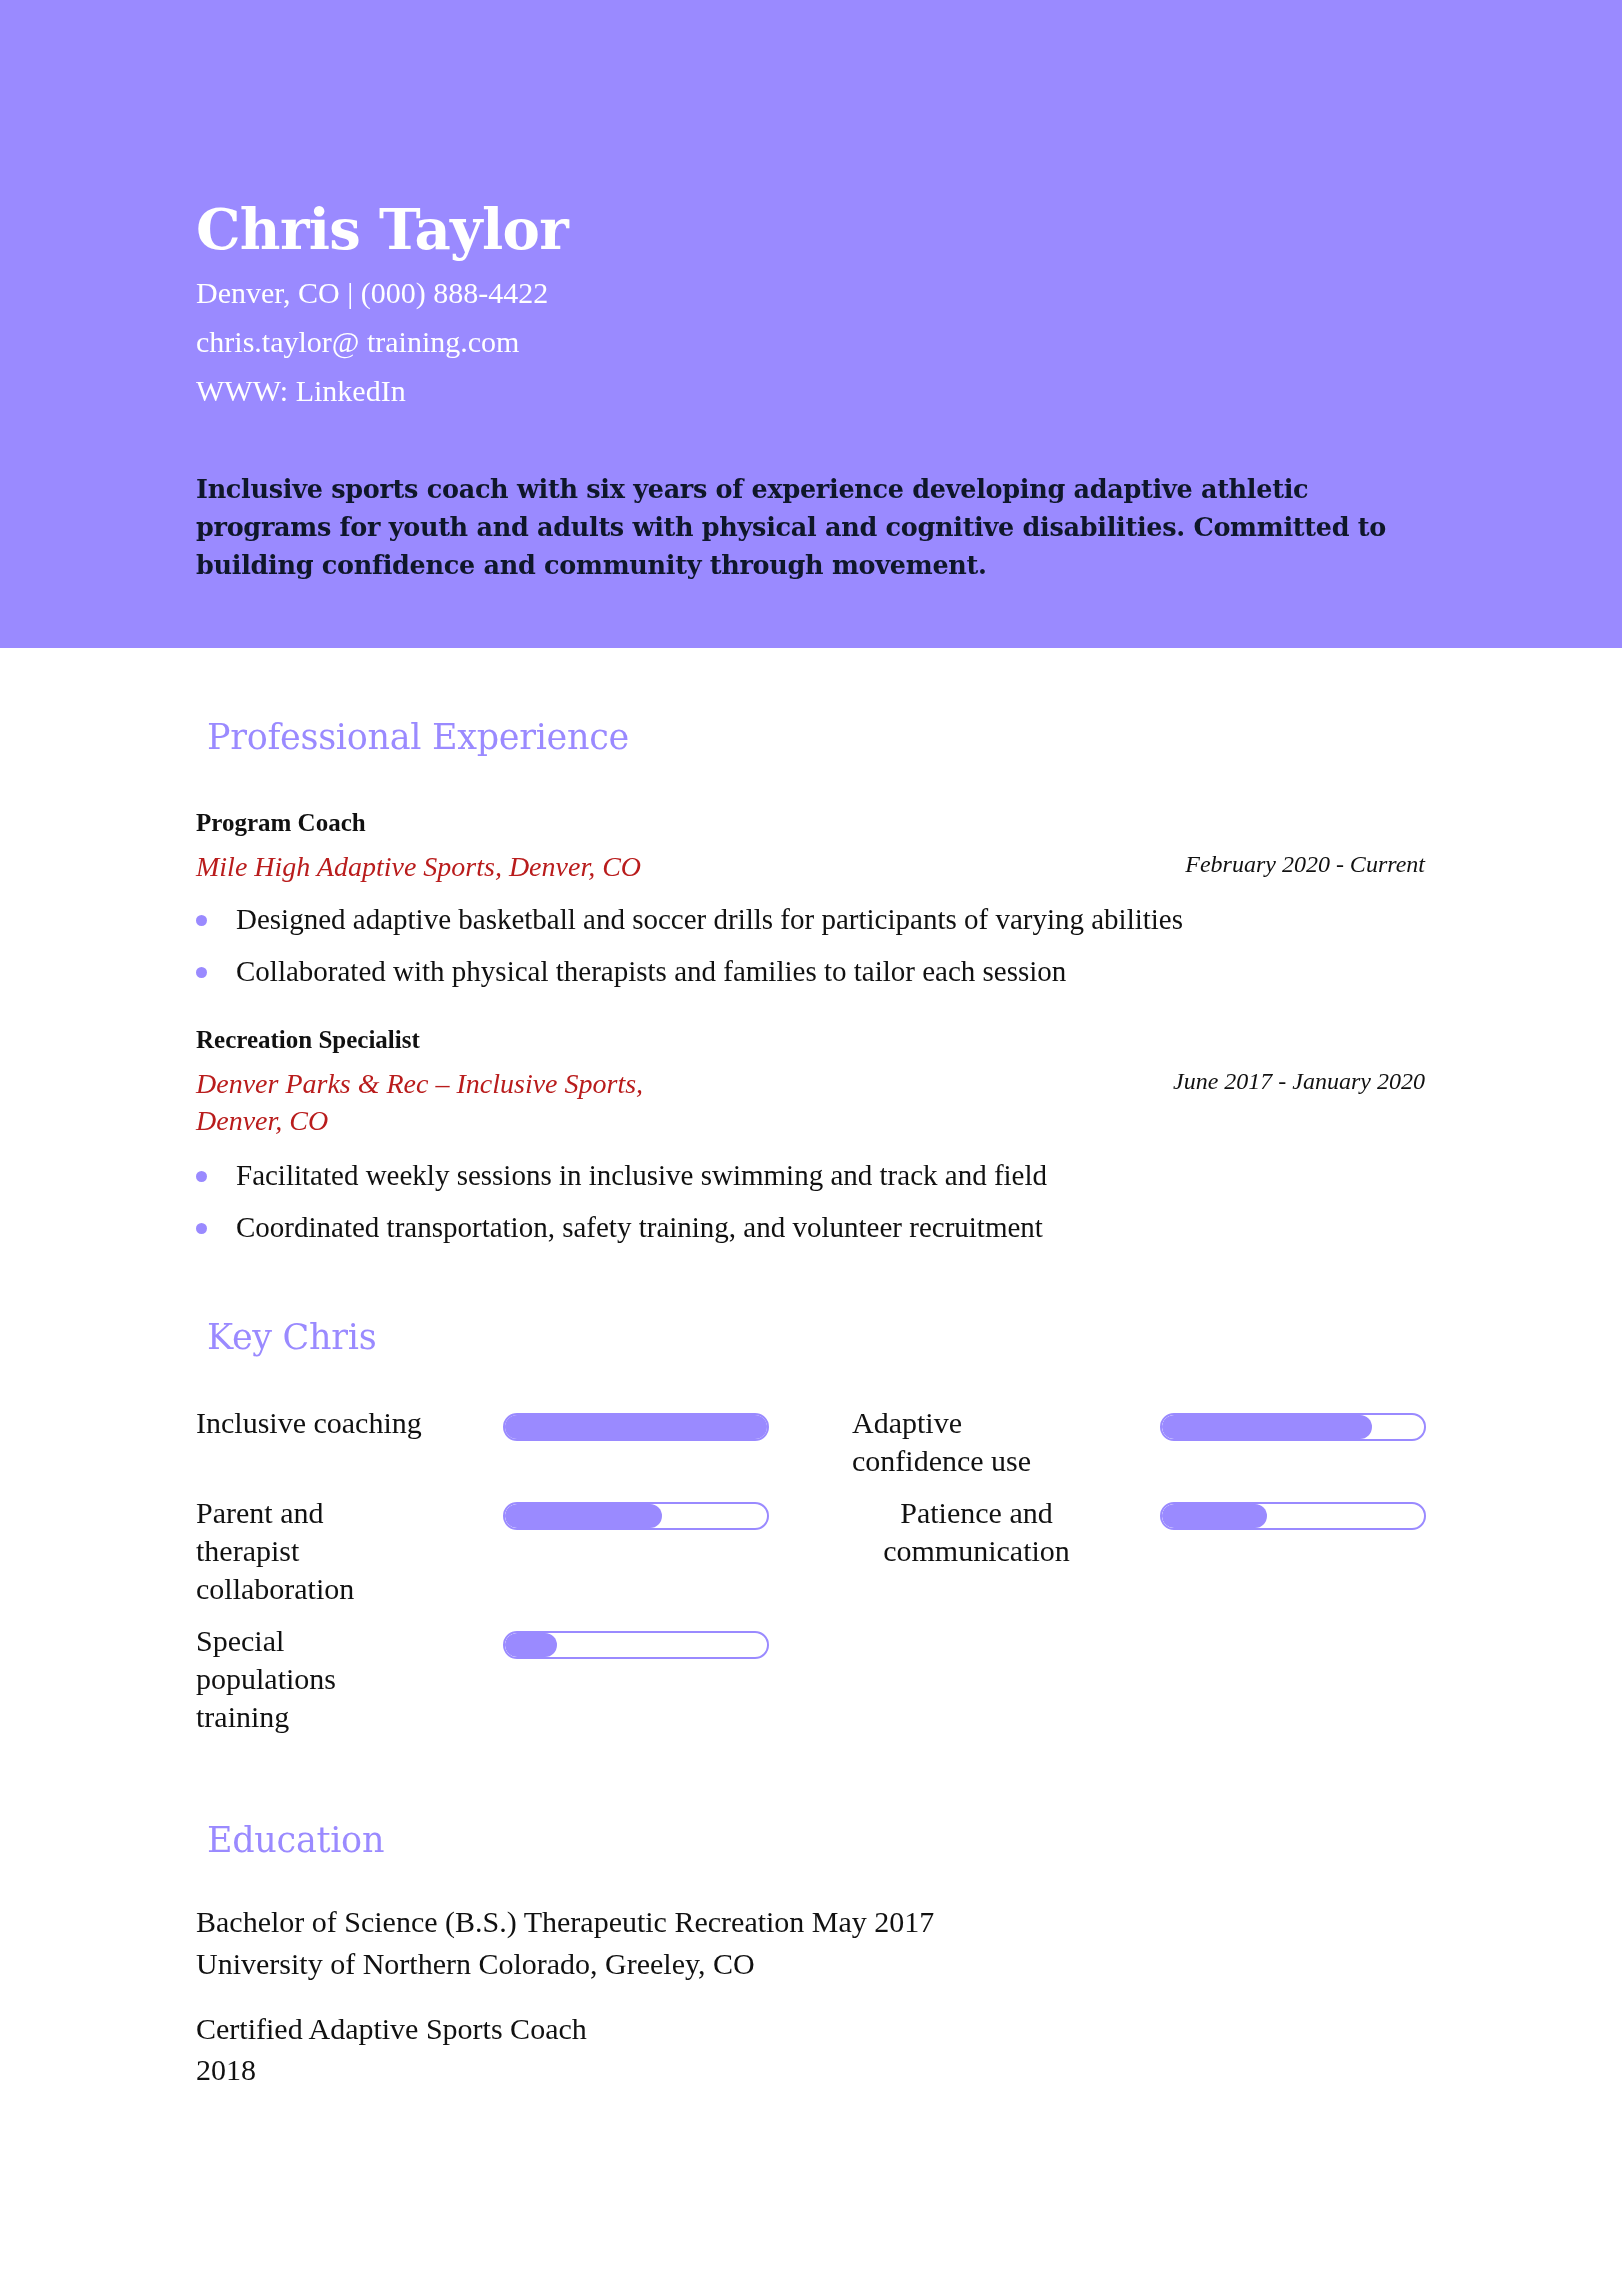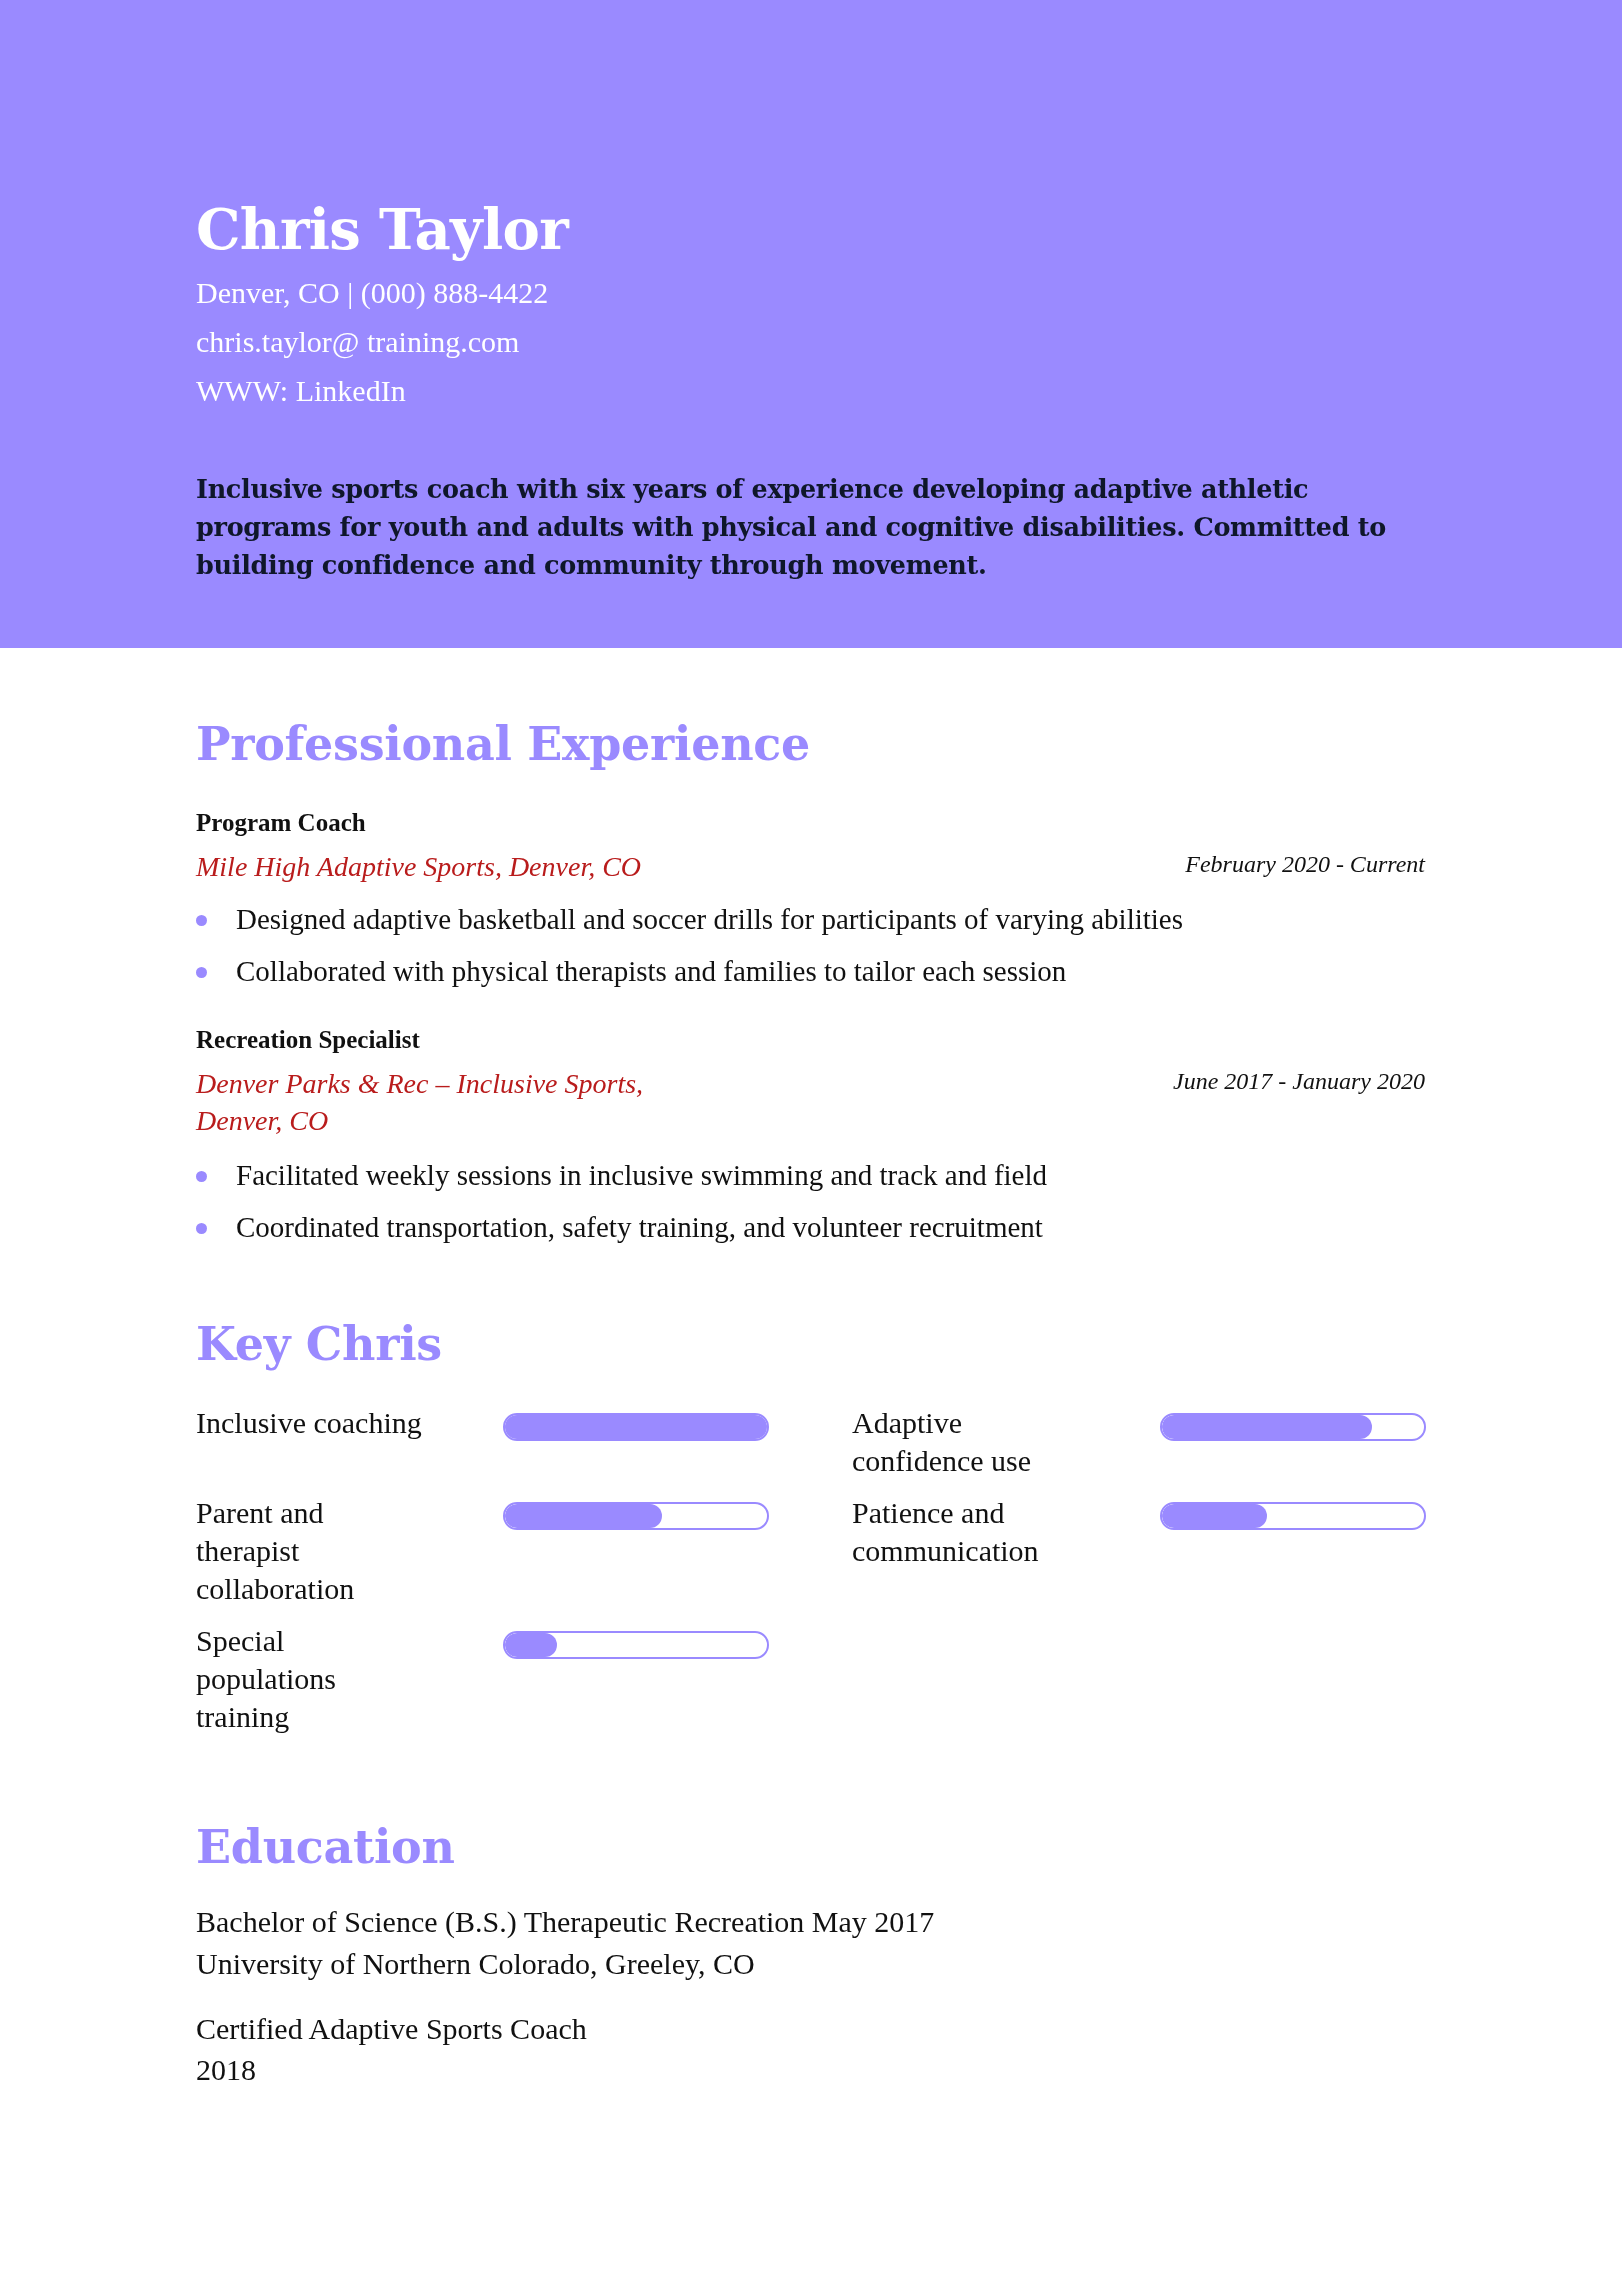--- a/index.html
+++ b/index.html
@@ -4,21 +4,21 @@
 <style>
   html, body { margin: 0; padding: 0; background: #ffffff; }
   body { width: 1622px; height: 2295px; position: relative; overflow: hidden;
          font-family: "DejaVu Serif", "Liberation Serif", serif; color: #111111; }
   .header { position: absolute; left: 0; top: 0; width: 1622px; height: 648px; background: #9a8aff; }
   .abs { position: absolute; white-space: nowrap; }
   .name { left: 196px; top: 196px; font-size: 56px; font-weight: bold; color: #ffffff; letter-spacing: -0.7px; }
   .contact { left: 196px; font-size: 30px; color: #ffffff; font-family: "Liberation Serif", serif; }
   .summary { position: absolute; left: 196px; top: 470px; width: 1217px; font-size: 25.5px; font-weight: bold;
              line-height: 38px; color: #0f172a; white-space: normal; letter-spacing: -0.3px; }
-  .section-title { left: 196px; font-size: 46px; font-weight: bold; color: #9a8aff; letter-spacing: -0.3px; }
+  .section-title { left: 207px; font-size: 35px; font-weight: normal; color: #9a8aff; letter-spacing: -0.3px; }
   .job-title { left: 196px; font-size: 25px; font-weight: bold; color: #111; font-family: "Liberation Serif", serif; }
   .company { left: 196px; font-size: 28px; font-style: italic; color: #b91c1c; font-family: "Liberation Serif", serif; }
   .date { right: 197px; font-size: 24px; font-style: italic; color: #111; font-family: "Liberation Serif", serif; text-align: left; }
   .bullet-row { left: 196px; font-size: 29px; color: #111; font-family: "Liberation Serif", serif; }
   .bullet-row .dot { position: absolute; left: 0; top: 11.8px; width: 11px; height: 11px; border-radius: 50%; background: #9a8aff; }
   .bullet-row .txt { position: absolute; left: 40px; top: 0; white-space: nowrap; }
   .skill-label { font-size: 30px; color: #111; line-height: 38px; white-space: normal; font-family: "Liberation Serif", serif; }
   .bar { position: absolute; width: 266px; height: 27.5px; border: 2.6px solid #9a8aff; border-radius: 16.4px; box-sizing: border-box; background: #ffffff; overflow: hidden; }
   .bar .fill { position: absolute; left: 0; top: 0; bottom: 0; background: #9a8aff; border-radius: 14.4px; }
   .edu { left: 196px; font-size: 30px; color: #111; font-family: "Liberation Serif", serif; }
@@ -75,21 +75,21 @@
 <div class="abs skill-label" style="left:852px; top:1404px; width:249px;">Adaptive confidence use</div>
 <div class="bar" style="left:1160px; top:1413px;">
     <div class="fill" style="width: 80%;"></div>
   </div>
 
 <div class="abs skill-label" style="left:196px; top:1494px; width:236px;">Parent and therapist collaboration</div>
 <div class="bar" style="left:503px; top:1502px;">
     <div class="fill" style="width: 60%;"></div>
   </div>
 
-<div class="abs skill-label" style="left:852px; top:1494px; width:249px;">Patience and communication</div>
+<div class="abs skill-label" style="left:852px; top:1494px; width:249px;text-align:center;">Patience and communication</div>
 <div class="bar" style="left:1160px; top:1502px;">
     <div class="fill" style="width: 40%;"></div>
   </div>
 
 <div class="abs skill-label" style="left:196px; top:1622px; width:196px;">Special populations training</div>
 <div class="bar" style="left:503px; top:1631px;">
     <div class="fill" style="width: 20%;"></div>
   </div>
 
 <div class="abs section-title" style="top:1820px">Education</div>

